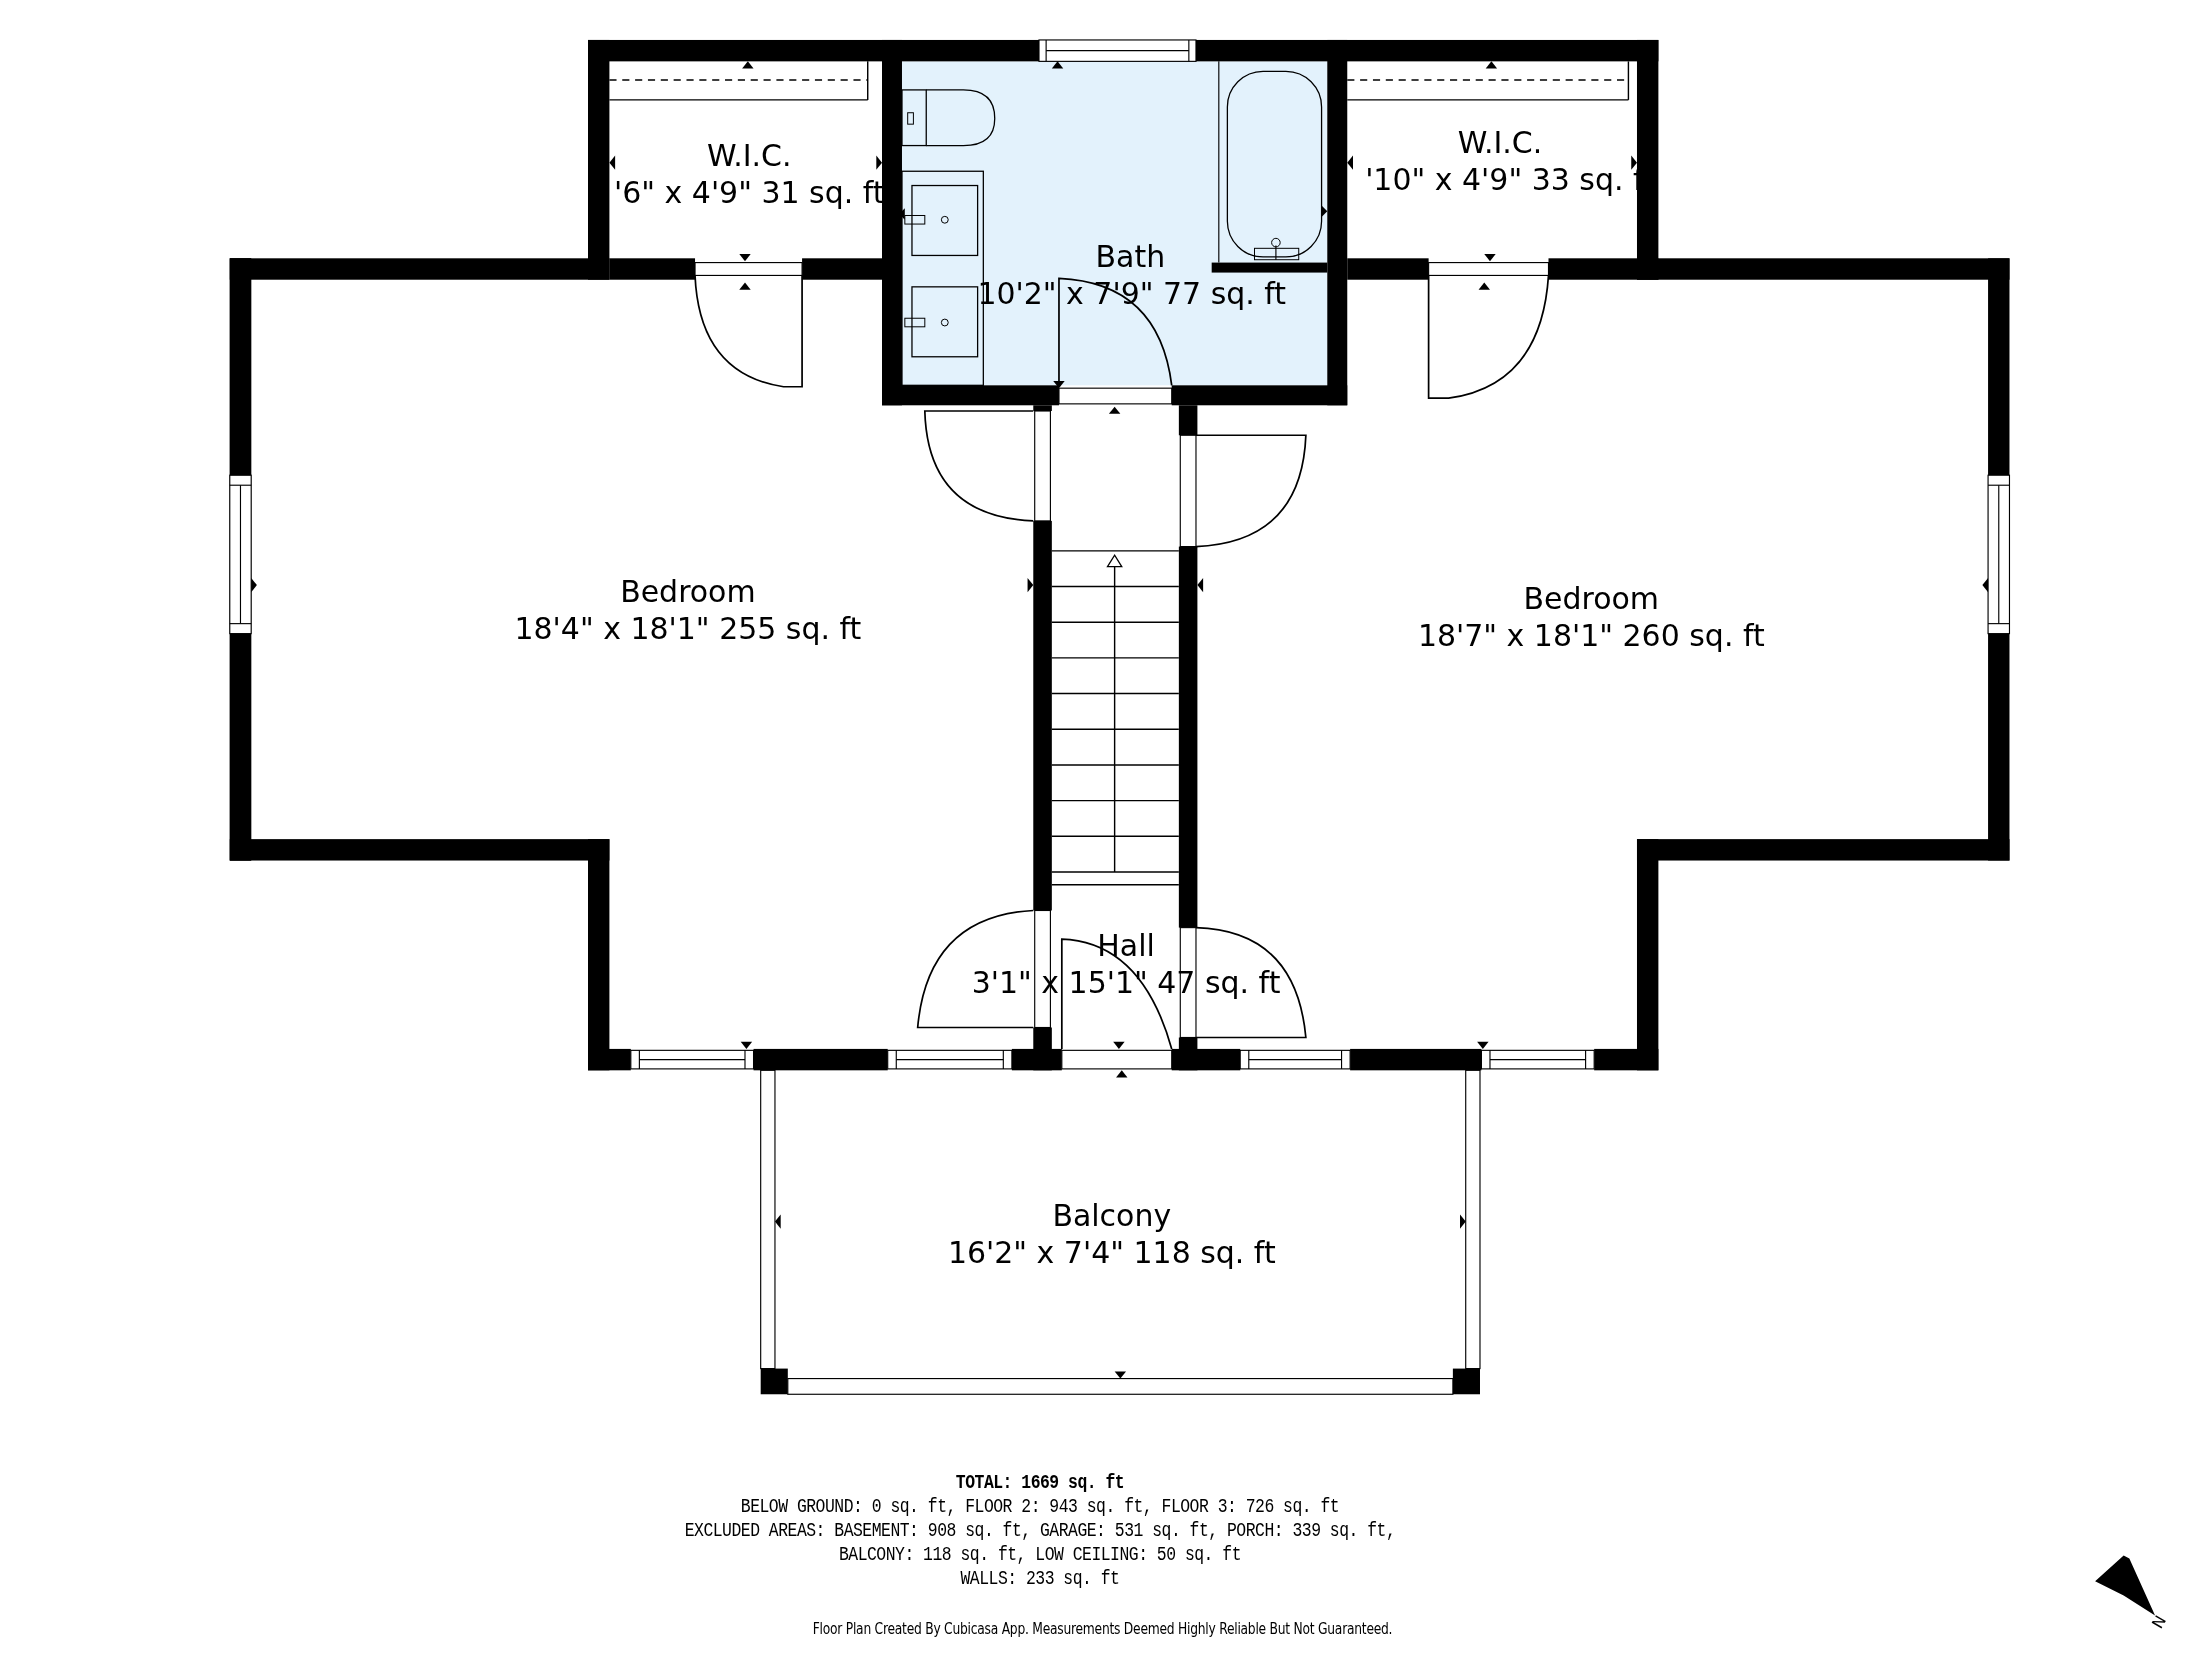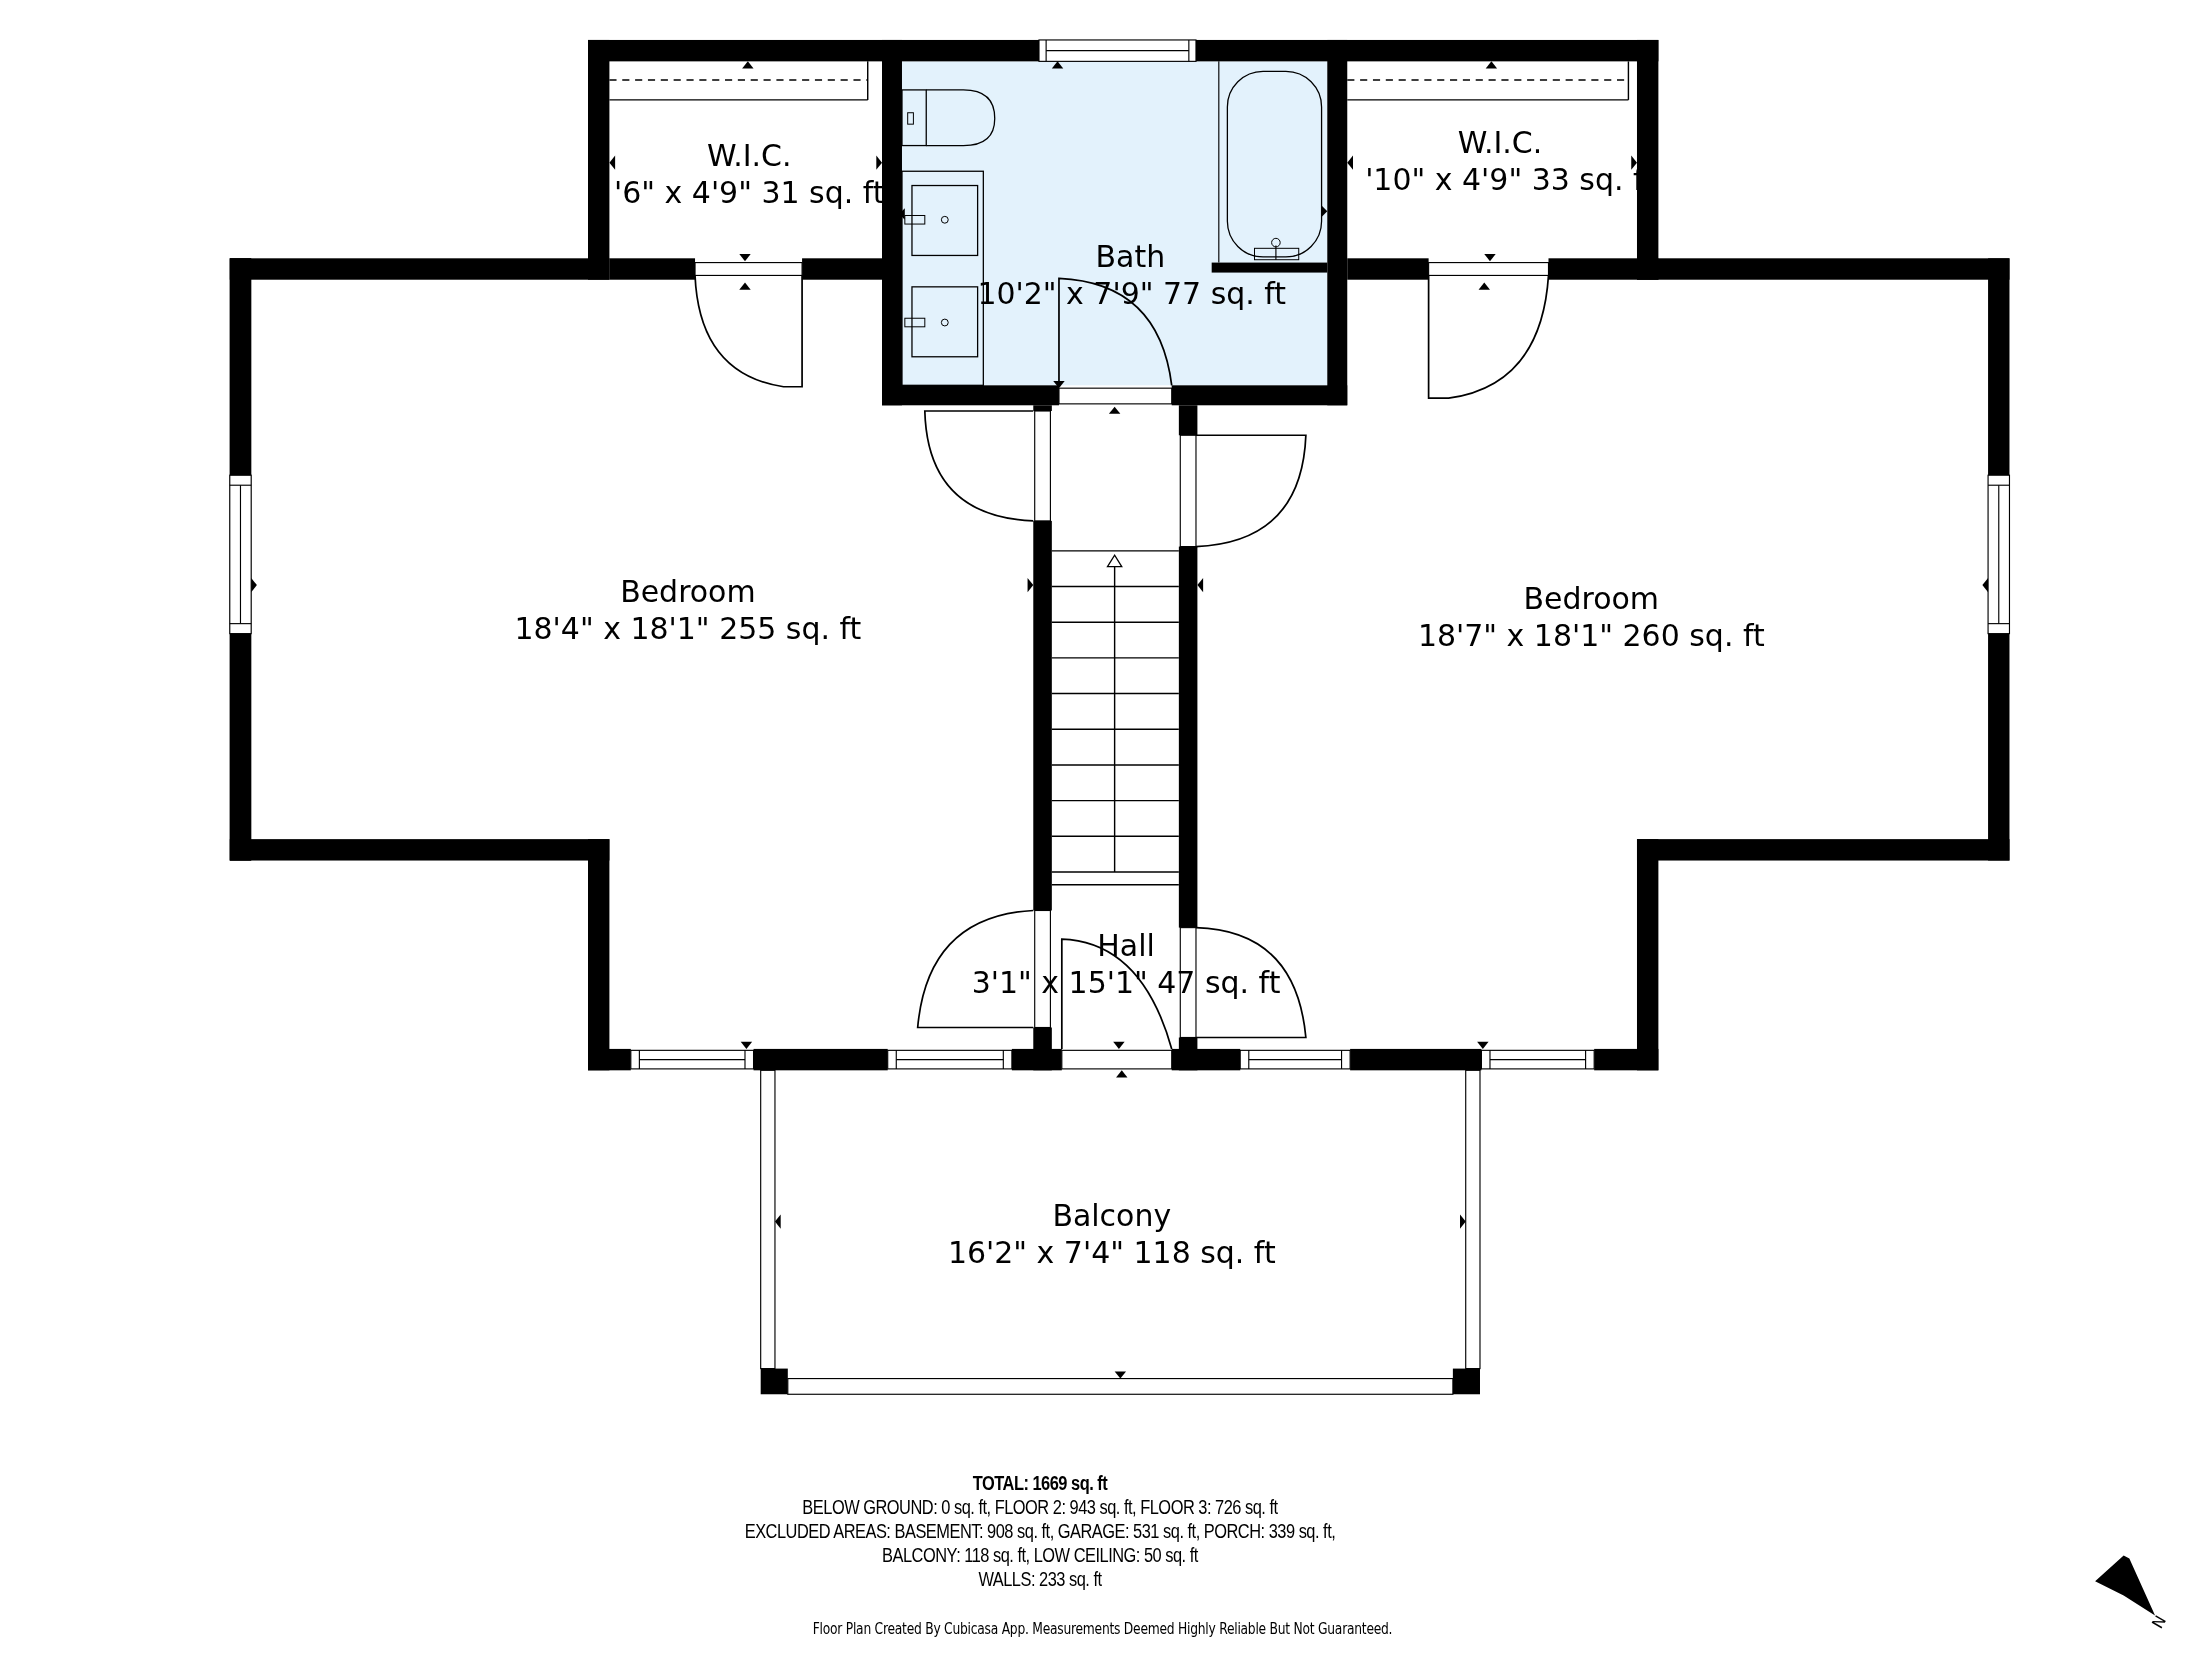--- a/index.html
+++ b/index.html
@@ -2,21 +2,21 @@
 <html style="font-size:8.8px"><head>
 <meta charset="utf-8">
 <style>
   html, body { margin: 0; padding: 0; background: #ffffff; }
   body { width: 2205px; height: 1654px; overflow: hidden; position: relative; font-family: "DejaVu Sans", sans-serif; }
   #plan { position: absolute; left: 0; top: 0; width: 2205px; height: 1654px; }
   .wall { fill: #000000; }
   .thin { fill: none; stroke: #000; stroke-width: 1.2; }
   .room-label { font-family: "DejaVu Sans", sans-serif; font-size: 21px; fill: #000; text-anchor: middle; }
   .summary { position: absolute; left: 0; width: 2080px; text-align: center; color: #000;
-             font-family: Liberation Sans, sans-serif; transform-origin: 50% 0; }
+             font-family: Liberation Mono, monospace; transform-origin: 50% 0; }
   .summary-line { font-size: 20px; line-height: 24px; letter-spacing: -0.6px; transform: scaleX(0.82); }
   .summary-total { font-weight: bold; }
   .footer-note { position: absolute; left: 0; width: 2205px; text-align: center; top: 1620px;
                  font-size: 15px; transform: scaleX(0.82); letter-spacing: -0.3px; }
   .arrow { fill: #000; }
 </style>
 </head>
 <body>
 
 <svg id="plan" viewBox="0 0 1545 1159" preserveAspectRatio="none" xmlns="http://www.w3.org/2000/svg">

